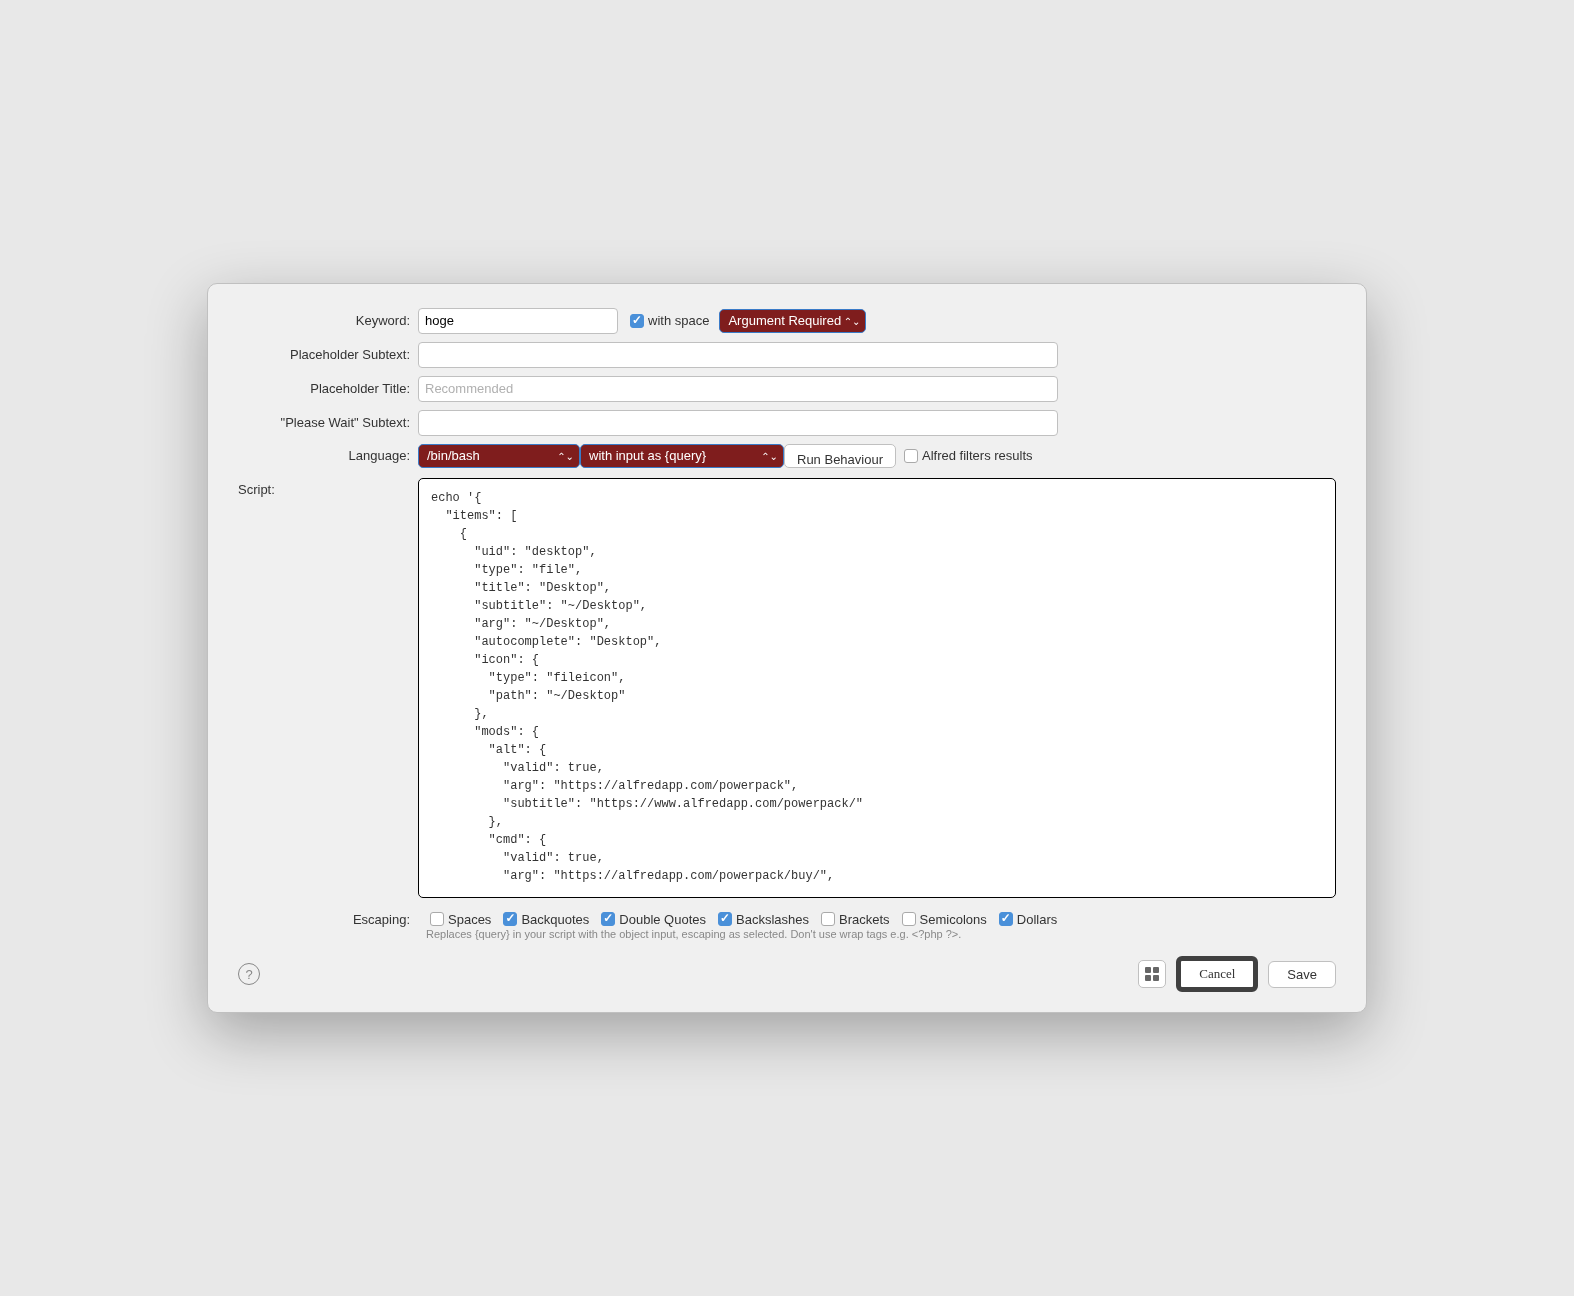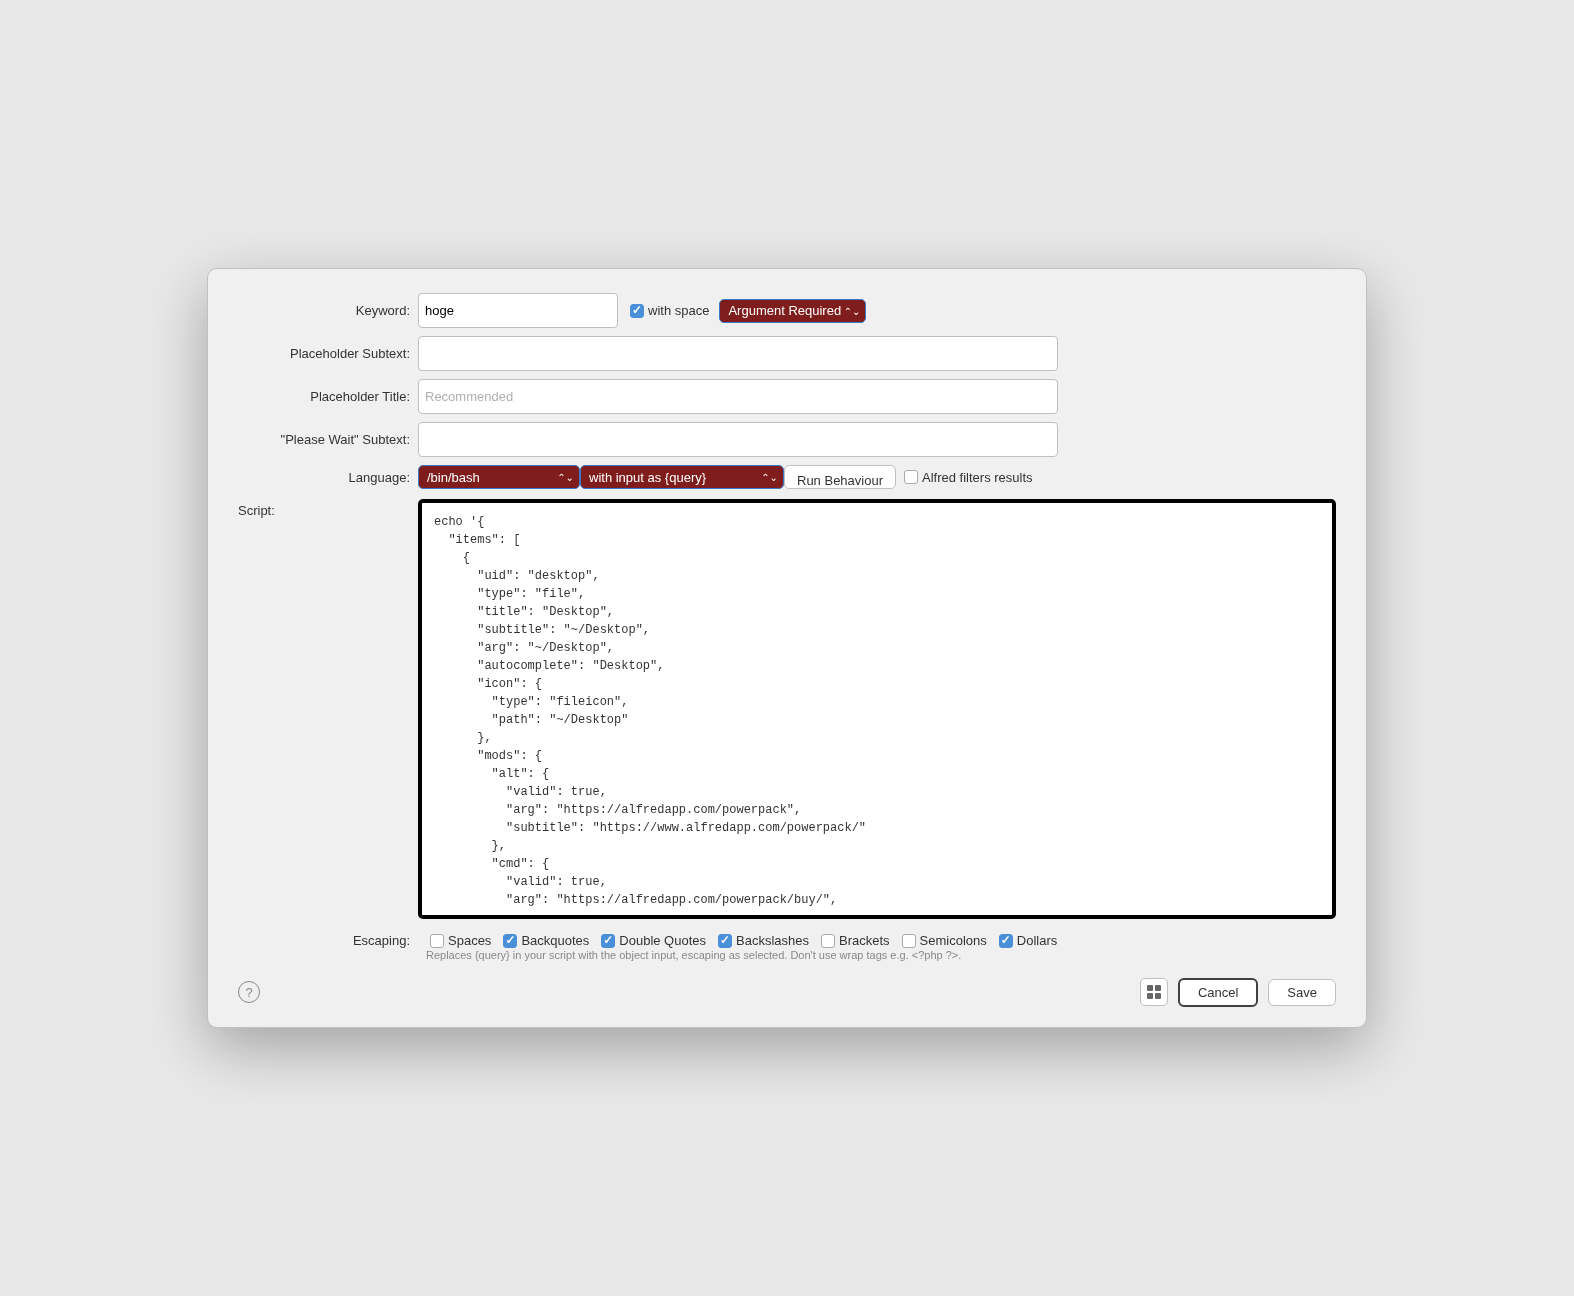--- a/index.html
+++ b/index.html
@@ -60,21 +60,21 @@
       border: 1px solid #b8b8b8;
     }
     .icon-drop-label {
       font-size: 12px;
       color: #666;
       text-align: center;
     }
 
     
     input[type="text"] {
-      height: 35px;
+      height: 26px;
       border: 1px solid #c0c0c0;
       border-radius: 4px;
       padding: 2px 6px;
       font-size: 13px;
       background: white;
       outline: none;
     }
     input[type="text"]::placeholder {
       color: #b0b0b0;
     }
@@ -215,21 +215,21 @@
       min-width: 180px;
       padding-right: 16px;
       font-size: 13px;
       color: #333;
       padding-top: 4px;
       flex-shrink: 0;
     }
     .script-editor {
       flex: 1;
       height: 420px;
-      border: 4px solid #000000;
+      border: 1px solid #000000;
       border-radius: 5px;
       background: white;
       padding: 10px 12px;
       font-family: "Menlo", "Monaco", "Courier New", monospace;
       font-size: 12px;
       color: #333;
       overflow-y: auto;
       line-height: 1.5;
       white-space: pre;
       position: relative;
@@ -310,26 +310,27 @@
       gap: 2px;
       width: 14px;
       height: 14px;
     }
     .grid-icon span {
       background: #666;
       border-radius: 1px;
     }
     .cancel-btn {
       background: white;
-      border: 2px solid #404040;
+      border: 5px solid #404040;
       border-radius: 6px;
       padding: 5px 18px;
       font-size: 13px;
       cursor: pointer;
       color: #333;
+      font-family: Liberation Serif, serif;
     }
     .save-btn {
       background: white;
       border: 1px solid #c0c0c0;
       border-radius: 6px;
       padding: 5px 18px;
       font-size: 13px;
       cursor: pointer;
       color: #333;
       font-weight: 500;

